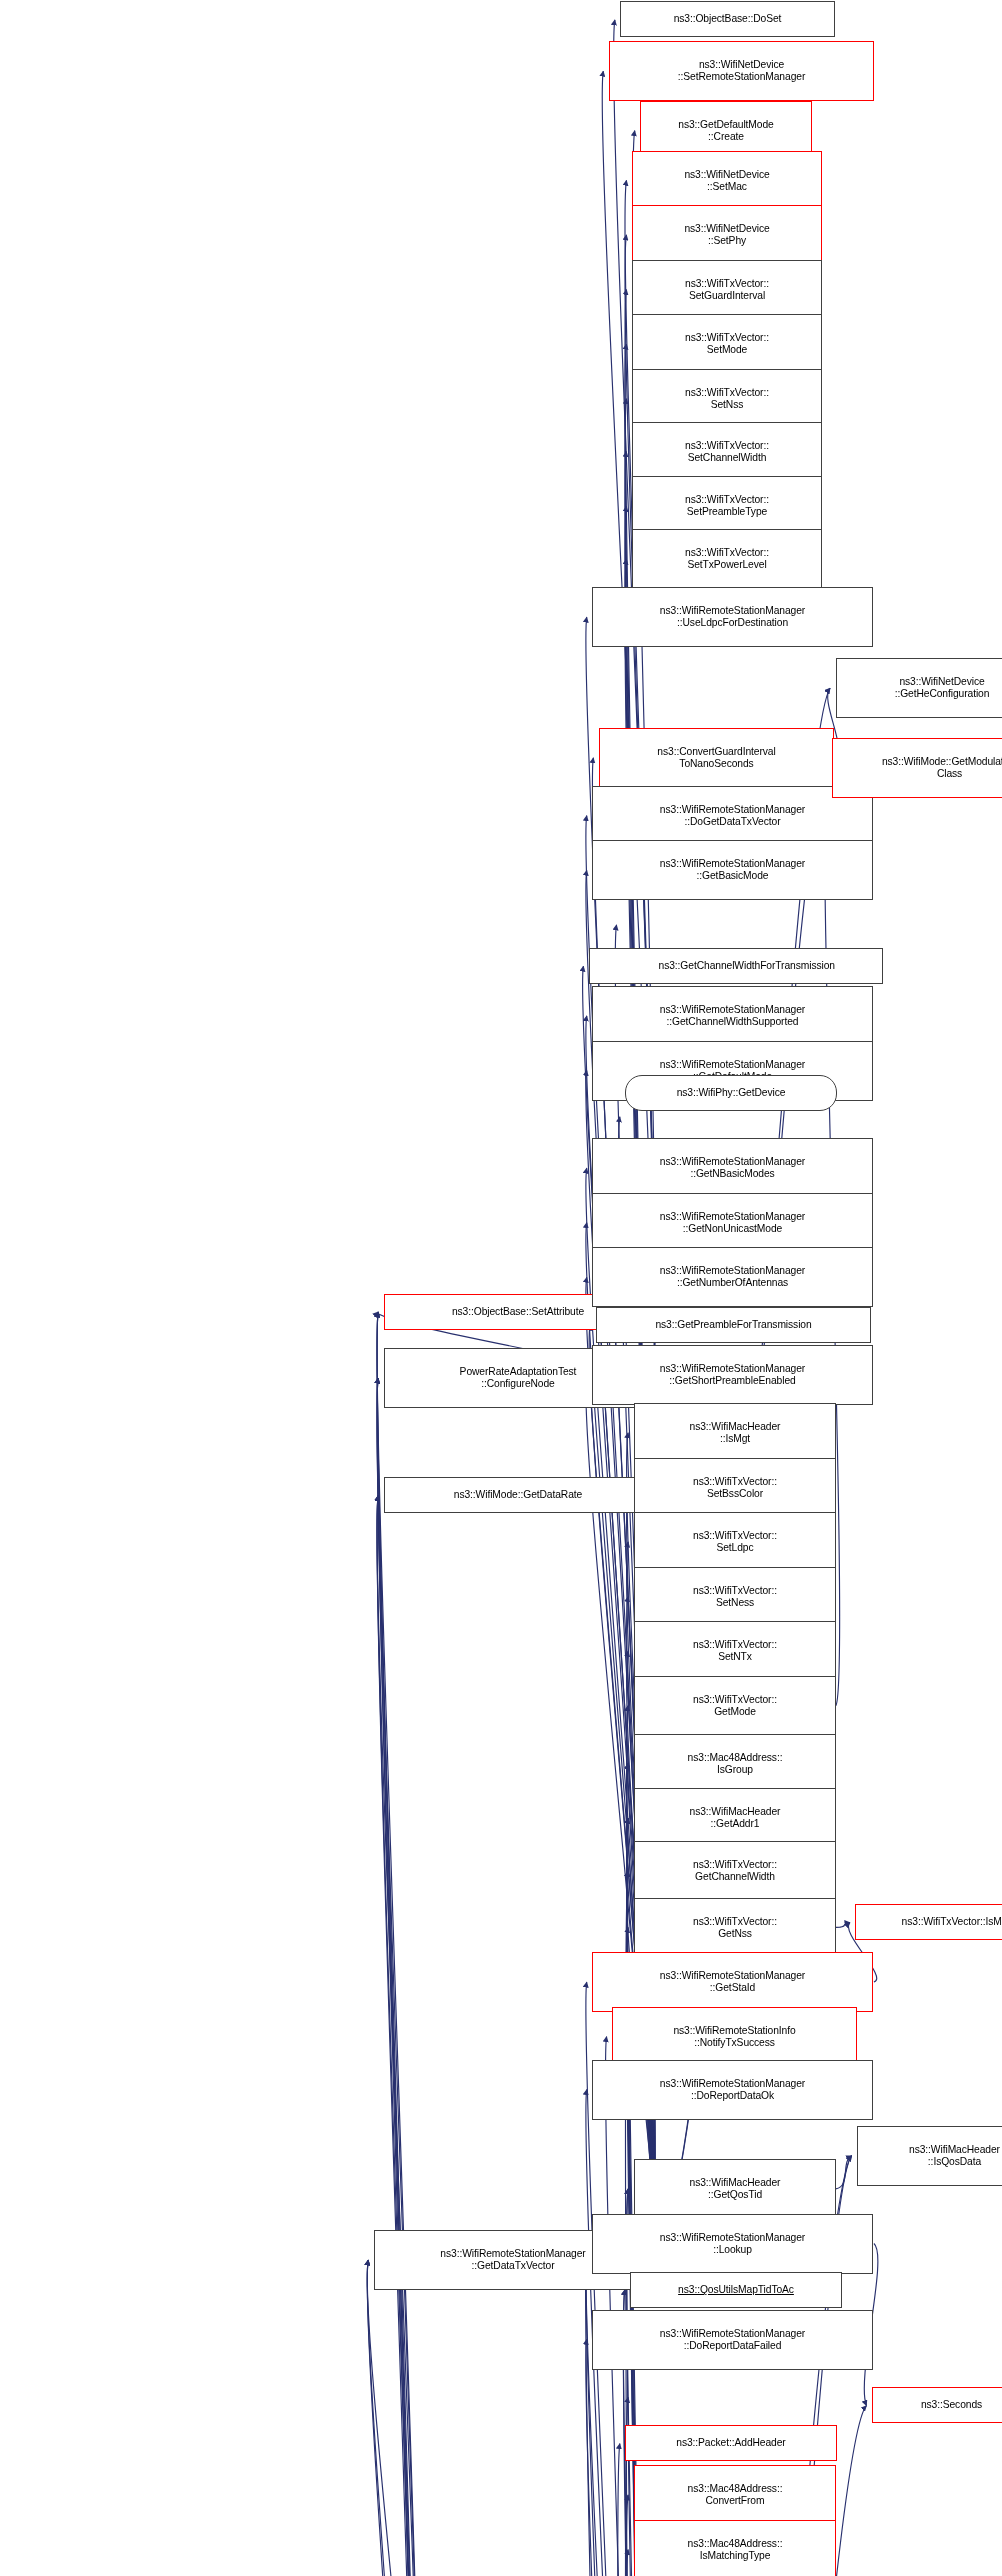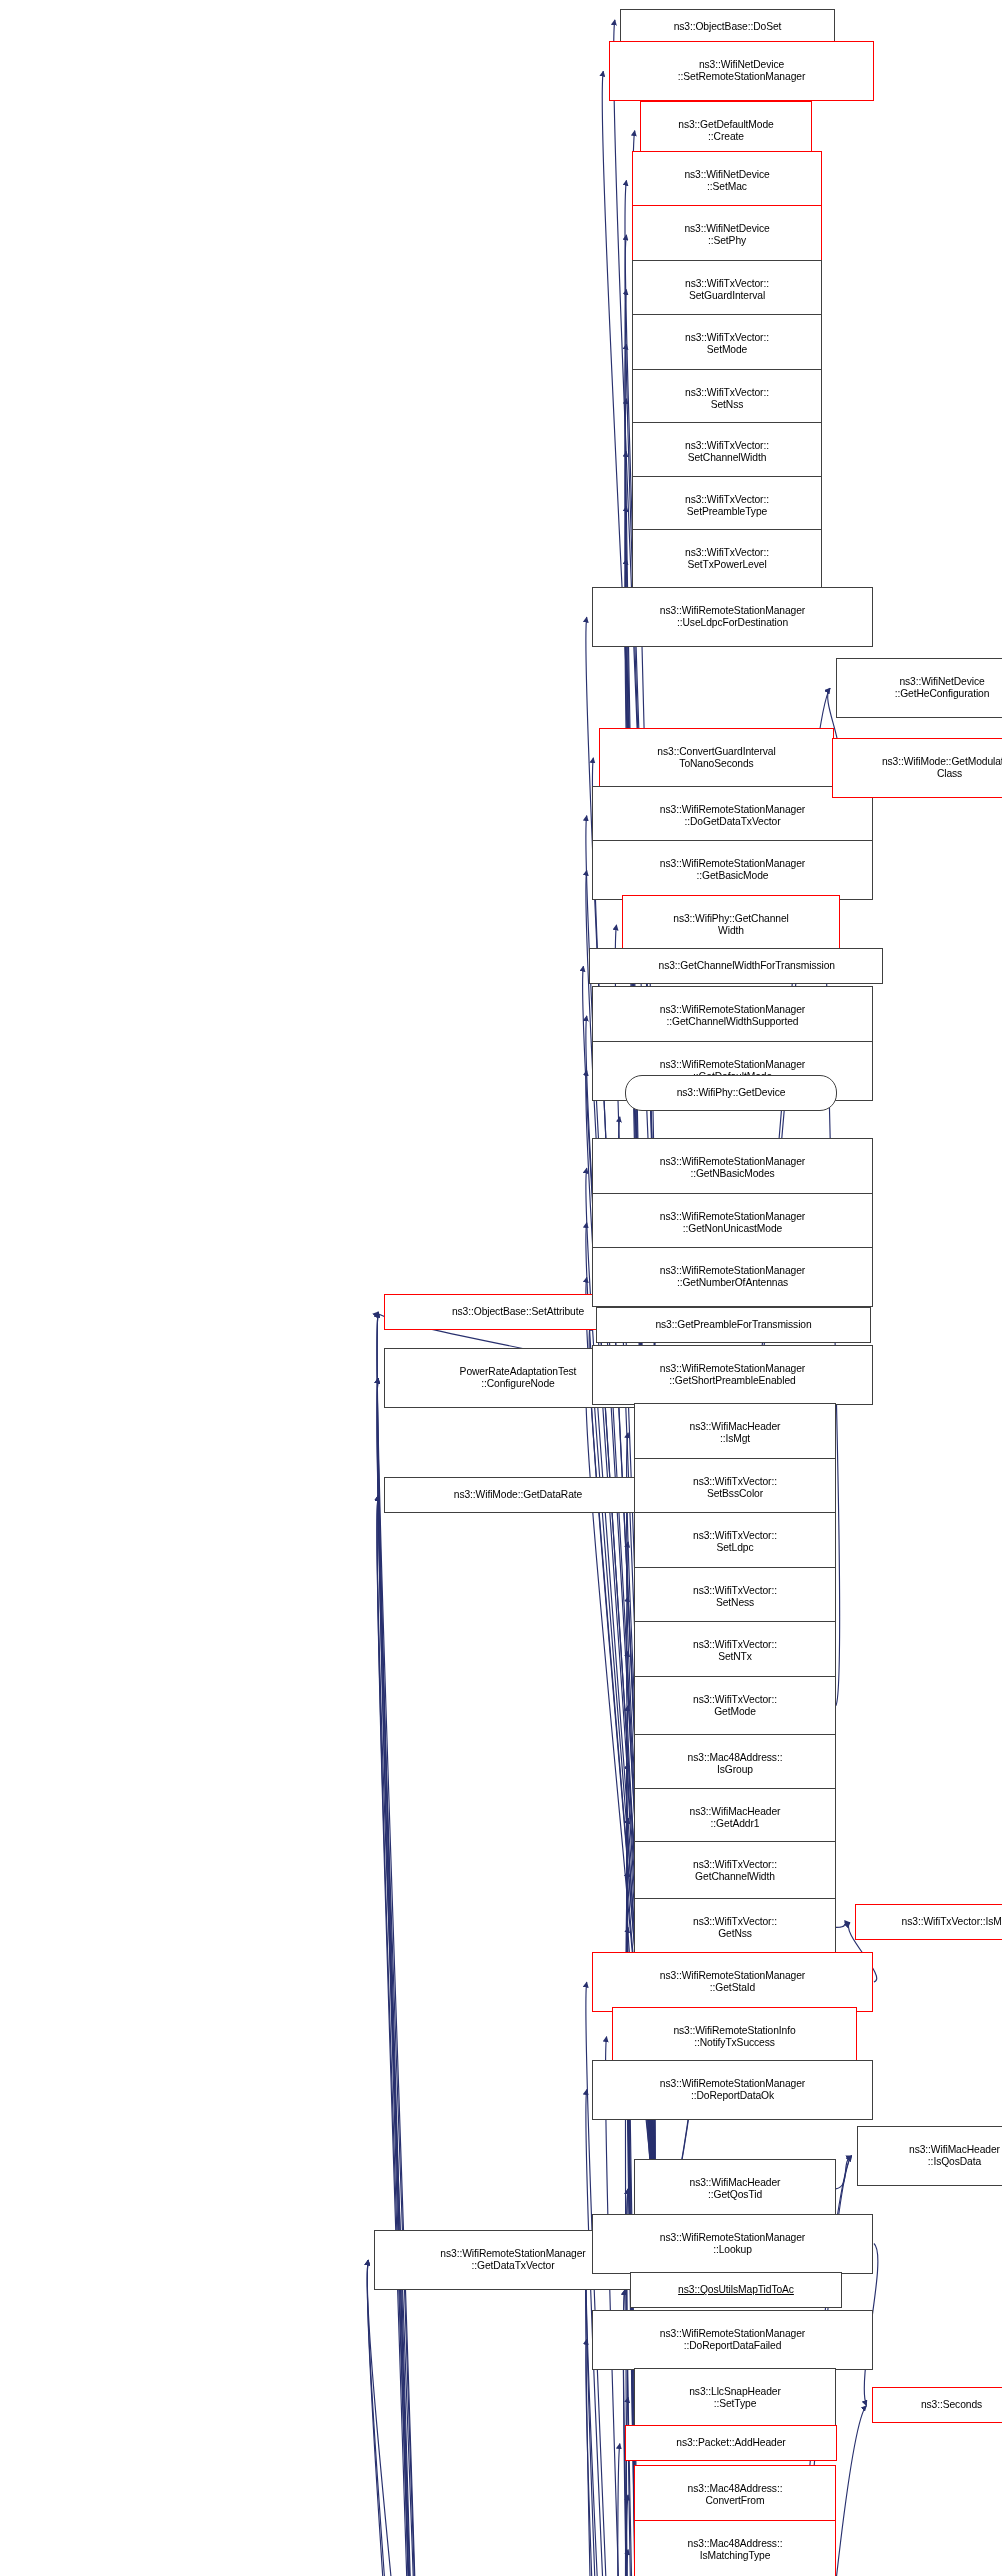--- a/index.html
+++ b/index.html
@@ -160,21 +160,21 @@
         <path d="M 760 5462 C 778.2 5429.5, 746 2333.5, 759 2262" marker-end="url(#arrow)"></path>
         <path d="M 760 5462 C 865.105 5429.5, 981.235 2979.5, 1047 2908" marker-end="url(#arrow)"></path>
       </g>
   </svg>
 <div class="node red" style="left: 384px; top: 1294px; width: 268px; height: 36px;"><span>ns3::ObjectBase::SetAttribute</span></div>
     <div class="node" style="left: 384px; top: 1348px; width: 268px; height: 60px;"><span>PowerRateAdaptationTest
 ::ConfigureNode</span></div>
     <div class="node" style="left: 384px; top: 1477px; width: 268px; height: 36px;"><span>ns3::WifiMode::GetDataRate</span></div>
     <div class="node" style="left: 374px; top: 2230px; width: 278px; height: 60px;"><span>ns3::WifiRemoteStationManager
 ::GetDataTxVector</span></div>
-    <div class="node" style="left: 620px; top: 9px; width: 215px; height: 36px;"><span>ns3::ObjectBase::DoSet</span></div>
+    <div class="node" style="left: 620px; top: 1px; width: 215px; height: 36px;"><span>ns3::ObjectBase::DoSet</span></div>
     <div class="node red" style="left: 609px; top: 41px; width: 265px; height: 60px;"><span>ns3::WifiNetDevice
 ::SetRemoteStationManager</span></div>
     <div class="node red" style="left: 640px; top: 101px; width: 172px; height: 60px;"><span>ns3::GetDefaultMode
 ::Create</span></div>
     <div class="node red" style="left: 632px; top: 151px; width: 190px; height: 60px;"><span>ns3::WifiNetDevice
 ::SetMac</span></div>
     <div class="node red" style="left: 632px; top: 205px; width: 190px; height: 60px;"><span>ns3::WifiNetDevice
 ::SetPhy</span></div>
     <div class="node" style="left: 632px; top: 260px; width: 190px; height: 60px;"><span>ns3::WifiTxVector::
 SetGuardInterval</span></div>
@@ -189,22 +189,20 @@
     <div class="node" style="left: 632px; top: 529px; width: 190px; height: 60px;"><span>ns3::WifiTxVector::
 SetTxPowerLevel</span></div>
     <div class="node" style="left: 592px; top: 587px; width: 281px; height: 60px;"><span>ns3::WifiRemoteStationManager
 ::UseLdpcForDestination</span></div>
     <div class="node red" style="left: 599px; top: 728px; width: 235px; height: 60px;"><span>ns3::ConvertGuardInterval
 ToNanoSeconds</span></div>
     <div class="node" style="left: 592px; top: 786px; width: 281px; height: 60px;"><span>ns3::WifiRemoteStationManager
 ::DoGetDataTxVector</span></div>
     <div class="node" style="left: 592px; top: 840px; width: 281px; height: 60px;"><span>ns3::WifiRemoteStationManager
 ::GetBasicMode</span></div>
-    <div class="node red" style="left: 622px; top: 895px; width: 218px; height: 60px;"><span>ns3::WifiPhy::GetChannel
-Width</span></div>
     <div class="node" style="left: 589px; top: 948px; width: 294px; height: 36px; padding-left: 24px;"><span>ns3::GetChannelWidthForTransmission</span></div>
     <div class="node" style="left: 592px; top: 986px; width: 281px; height: 60px;"><span>ns3::WifiRemoteStationManager
 ::GetChannelWidthSupported</span></div>
     <div class="node" style="left: 592px; top: 1041px; width: 281px; height: 60px;"><span>ns3::WifiRemoteStationManager
 ::GetDefaultMode</span></div>
     <div class="node" style="left: 625px; top: 1075px; width: 212px; height: 36px; border-radius: 17px;"><span>ns3::WifiPhy::GetDevice</span></div>
     <div class="node" style="left: 592px; top: 1138px; width: 281px; height: 60px;"><span>ns3::WifiRemoteStationManager
 ::GetNBasicModes</span></div>
     <div class="node" style="left: 592px; top: 1193px; width: 281px; height: 60px;"><span>ns3::WifiRemoteStationManager
 ::GetNonUnicastMode</span></div>
@@ -239,22 +237,20 @@
 ::NotifyTxSuccess</span></div>
     <div class="node" style="left: 592px; top: 2060px; width: 281px; height: 60px;"><span>ns3::WifiRemoteStationManager
 ::DoReportDataOk</span></div>
     <div class="node" style="left: 634px; top: 2159px; width: 202px; height: 60px;"><span>ns3::WifiMacHeader
 ::GetQosTid</span></div>
     <div class="node" style="left: 592px; top: 2214px; width: 281px; height: 60px;"><span>ns3::WifiRemoteStationManager
 ::Lookup</span></div>
     <div class="node" style="left: 630px; top: 2272px; width: 212px; height: 36px; text-decoration: underline;"><span>ns3::QosUtilsMapTidToAc</span></div>
     <div class="node" style="left: 592px; top: 2310px; width: 281px; height: 60px;"><span>ns3::WifiRemoteStationManager
 ::DoReportDataFailed</span></div>
-    <div class="node" style="left: 634px; top: 2368px; width: 202px; height: 60px;"><span>ns3::LlcSnapHeader
-::SetType</span></div>
     <div class="node red" style="left: 625px; top: 2425px; width: 212px; height: 36px;"><span>ns3::Packet::AddHeader</span></div>
     <div class="node red" style="left: 634px; top: 2465px; width: 202px; height: 60px;"><span>ns3::Mac48Address::
 ConvertFrom</span></div>
     <div class="node red" style="left: 634px; top: 2520px; width: 202px; height: 60px;"><span>ns3::Mac48Address::
 IsMatchingType</span></div>
     <div class="node" style="left: 836px; top: 658px; width: 212px; height: 60px;"><span>ns3::WifiNetDevice
 ::GetHeConfiguration</span></div>
     <div class="node red" style="left: 832px; top: 738px; width: 235px; height: 60px;"><span>ns3::WifiMode::GetModulation
 Class</span></div>
     <div class="node red" style="left: 855px; top: 1904px; width: 199px; height: 36px;"><span>ns3::WifiTxVector::IsMu</span></div>

